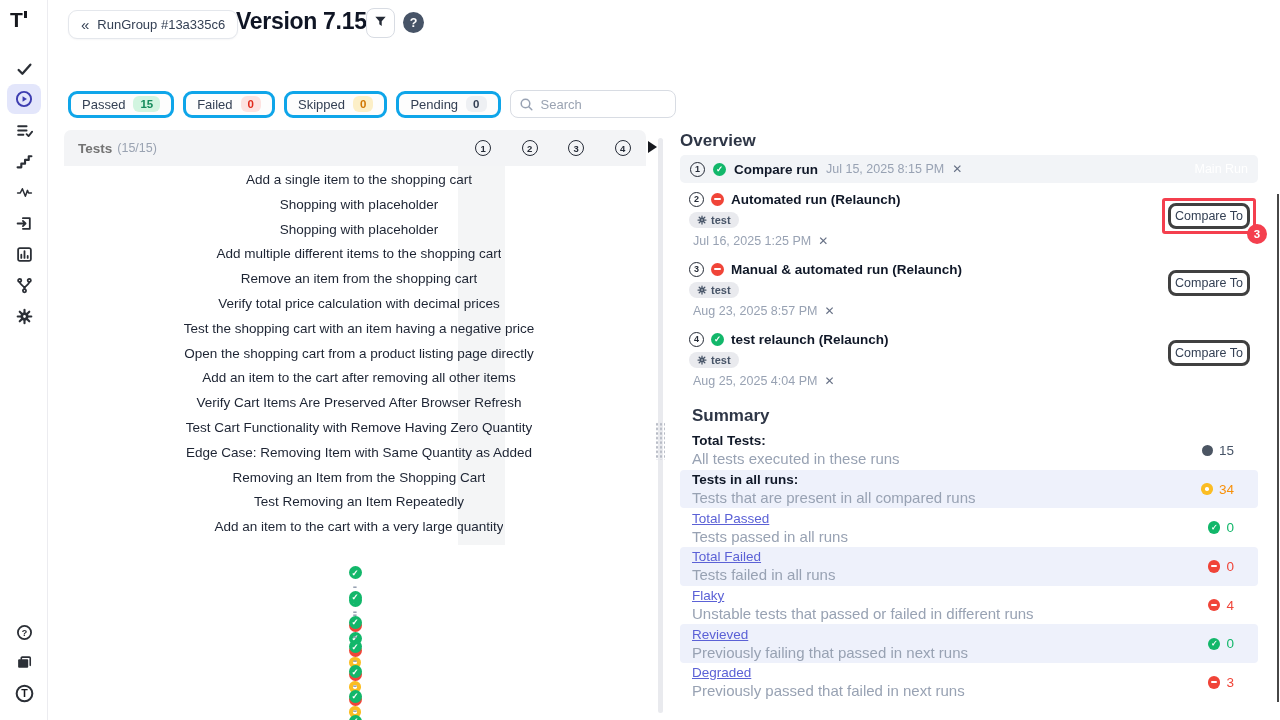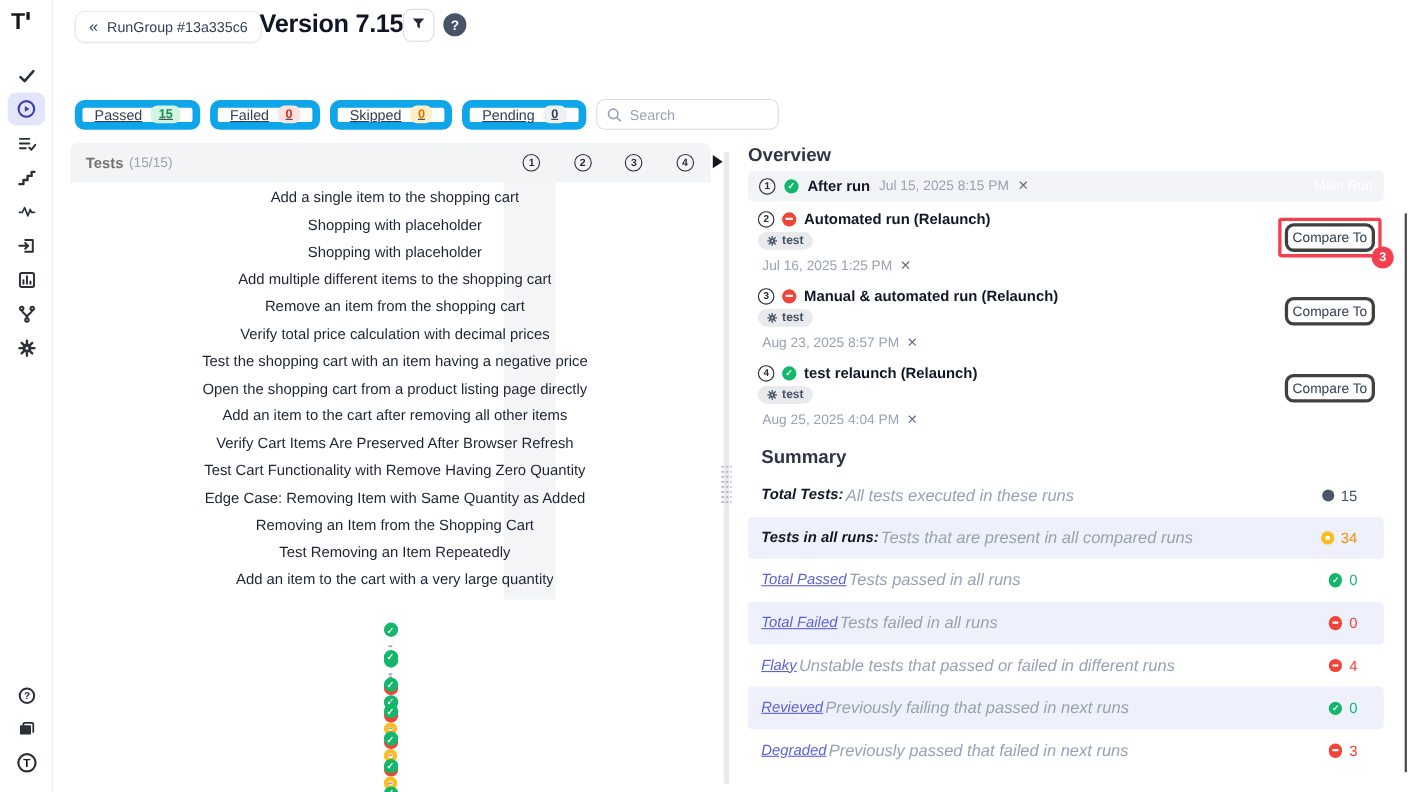--- a/index.html
+++ b/index.html
@@ -30,22 +30,22 @@
   .filter-btn { position:absolute; left:366px; top:8px; width:29px; height:30px;
     border:1px solid #d8dce3; border-radius:8px; background:#fff; display:flex;
     align-items:center; justify-content:center; cursor:pointer; }
   .help-dot { position:absolute; left:403px; top:12px; width:21px; height:21px; border-radius:50%;
     background:#475467; color:#fff; font-size:12.5px; font-weight:700; display:flex;
     align-items:center; justify-content:center; cursor:pointer; }
 
   
   .chips { position:absolute; left:68px; top:90px; display:flex; gap:9px; align-items:center; }
   .chip { height:27px; display:flex; align-items:center; gap:8px; padding:0 11px;
-    border:7px solid #0ea5e9; border-radius:9px; background:#fdfdfd; font-size:13px;
-    color:#344054; cursor:pointer;text-decoration:underline; }
+    border:3px solid #0ea5e9; border-radius:9px; background:#fdfdfd; font-size:13px;
+    color:#344054; cursor:pointer; }
   .chip-badge { border-radius:6px; padding:2px 7px; font-size:11.5px; font-weight:600; }
   .bg-passed  { background:#d2f5e0; color:#168a5b; }
   .bg-failed  { background:#fde2e0; color:#e02b1d; }
   .bg-skipped { background:#fcefc7; color:#d07602; }
   .bg-pending { background:#eef0f3; color:#344054; }
   .search-box { position:relative; width:166px; height:28px; }
   .search-box input { width:100%; height:100%; border:1px solid #d8dce3; border-radius:8px;
     padding:0 8px 0 30px; font-size:13px; color:#344054; outline:none;
     font-family:"Liberation Sans",sans-serif; }
   .search-box input::placeholder { color:#9aa3b2; }
@@ -123,21 +123,21 @@
   .ann-box { position:absolute; right:2px; top:8px; width:94px; height:36px;
     border:3px solid #f43f4e; border-radius:3px; pointer-events:none; }
   .ann-badge { position:absolute; right:-9px; top:34px; width:20px; height:20px;
     border-radius:50%; background:#f43f4e; color:#fff; font-size:11.5px; font-weight:700;
     display:flex; align-items:center; justify-content:center; }
 
   #summary-mount { position:absolute; top:431px; left:0; width:578px; }
   .sum-row { height:38.7px; display:flex; align-items:center; padding:0 12px;
     border-radius:4px; }
   .sum-row.hl { background:#eef1fb; }
-  .sum-text { display:flex; flex-direction:row; gap:2px;font-style:italic; }
+  .sum-text { display:flex; flex-direction:column; gap:2px; }
   .sum-label { font-size:13.5px; font-weight:700; color:#101828; }
   .sum-label.link { color:#5b61d6; font-weight:500; text-decoration:underline; cursor:pointer; }
   .sum-sub { font-size:15px; color:#98a2b3; }
   .sum-right { margin-left:auto; display:flex; align-items:center; gap:6px; padding-right:12px; }
   .sum-icon { display:inline-flex; }
   .ic-dot-gray { width:11px; height:11px; border-radius:50%; background:#4b5563; }
   .ic-dot-orange { width:11.5px; height:11.5px; border-radius:50%; background:#fbbd23;
     display:flex; align-items:center; justify-content:center; }
   .ic-dot-orange::after { content:""; width:3.5px; height:3.5px; border-radius:50%; background:#fff; }
   .ic-check-green { width:12.5px; height:12.5px; border-radius:50%; background:#12b76a;
@@ -541,21 +541,21 @@
 <div class="split-tri"></div>
 <div class="split-track"></div>
 <div class="split-grip"></div>
 
 <section class="rpanel">
   <h2 class="sec-h" id="overview-title">Overview</h2>
 
   <div class="run-main">
     <span class="cnum">1</span>
     <span class="st st-passed"></span>
-    <span class="run-name">After run</span>
+    <span class="run-name">Compare run</span>
     <span class="run-date">Jul 15, 2025 8:15 PM</span>
     <span class="x-close">✕</span>
     <span class="main-run-lbl">Main Run</span>
   </div>
 
   <div id="runs-mount">
   <div class="run-block annotated">
     <div class="run-l1">
       <span class="cnum">2</span>
       <span class="st st-failed"></span>

